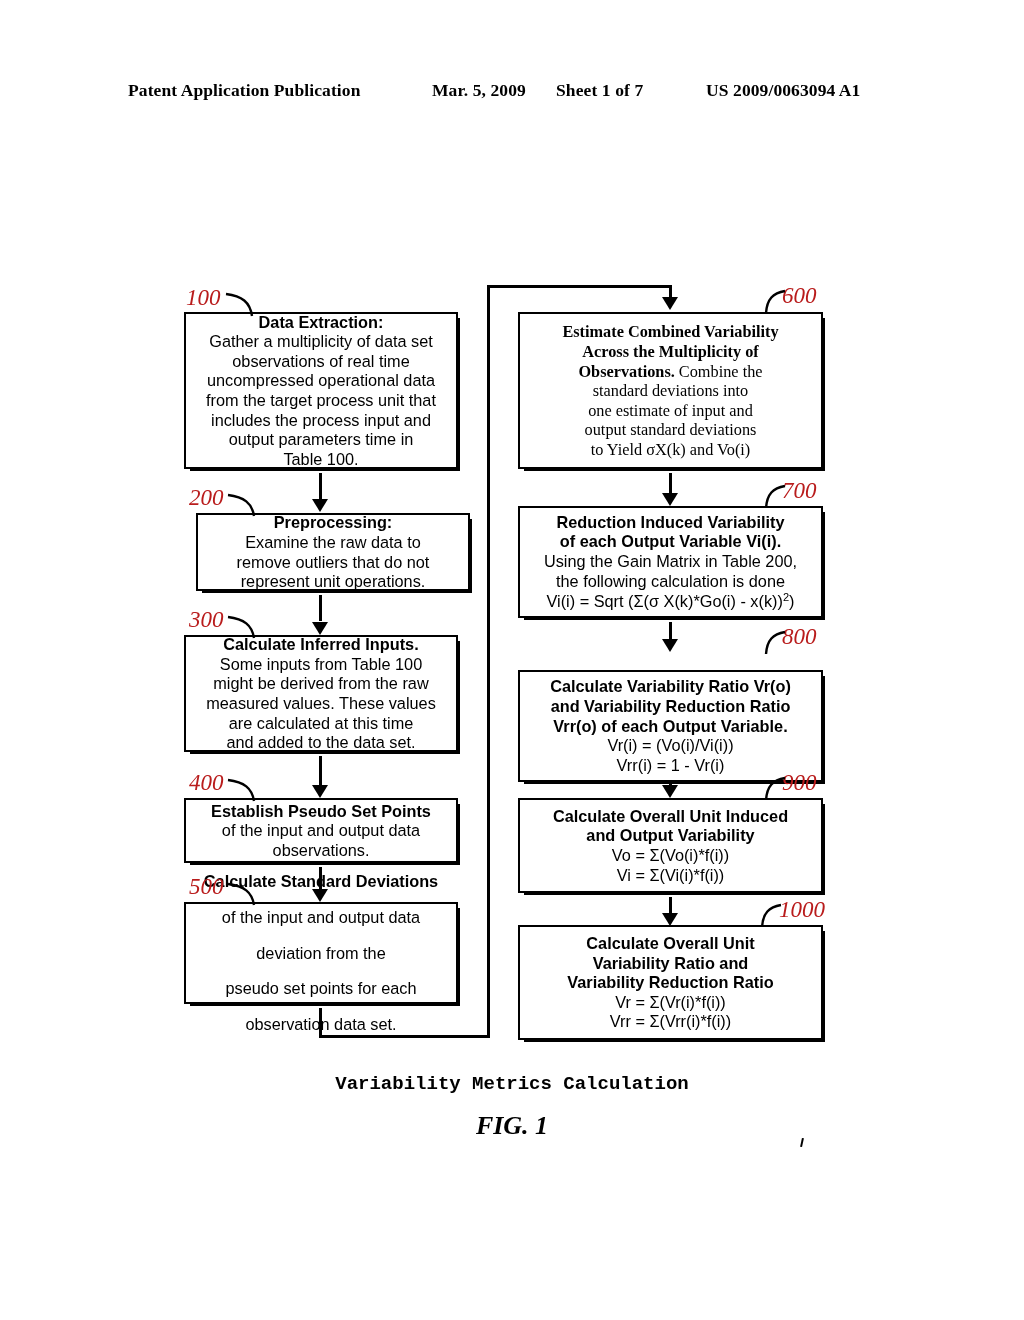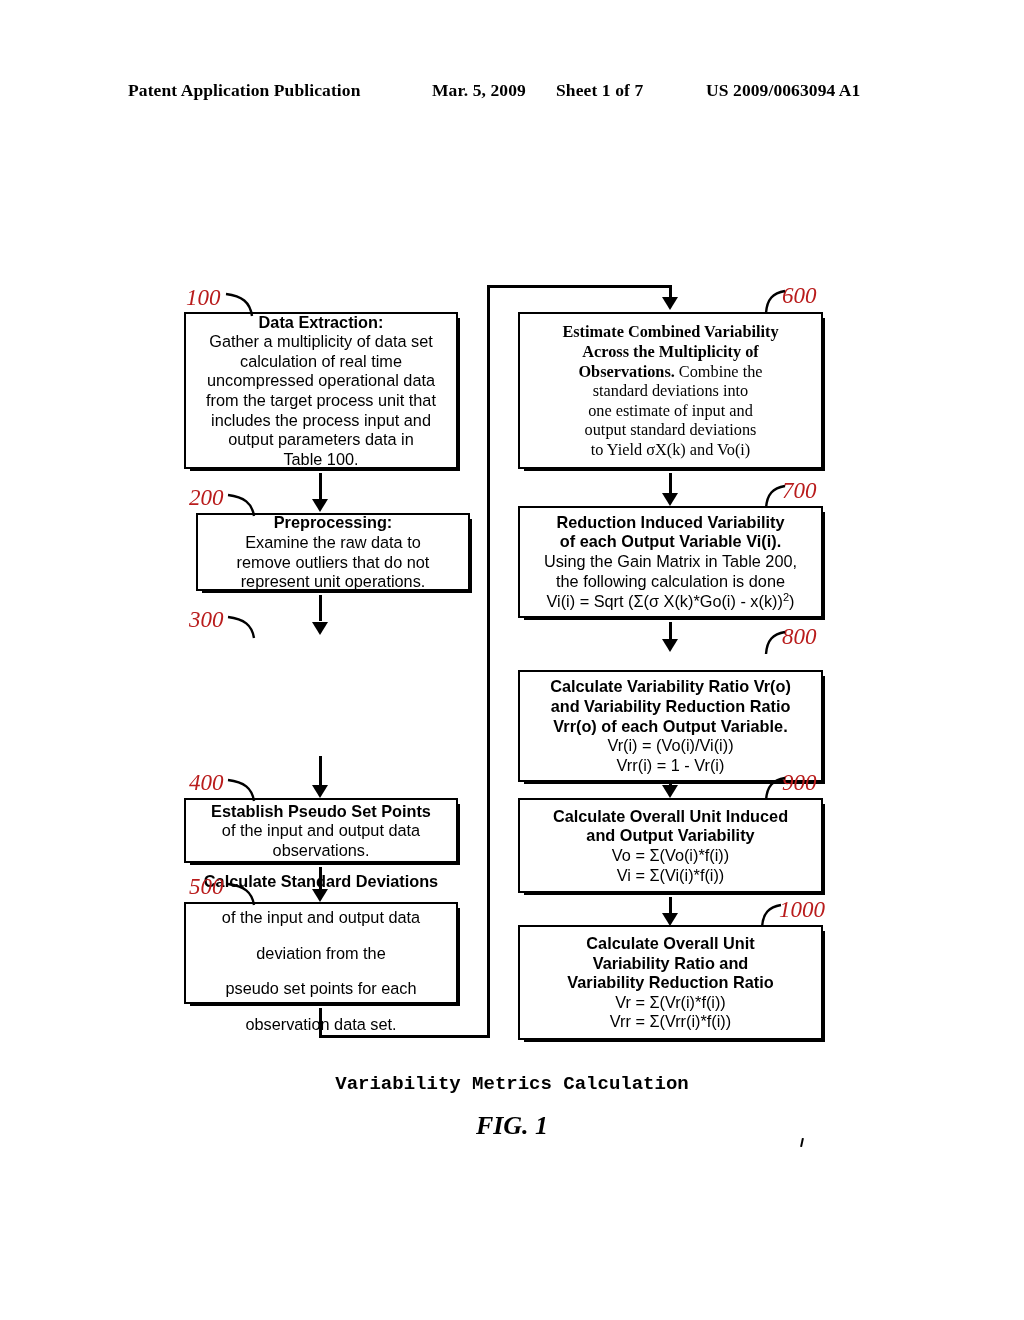--- a/index.html
+++ b/index.html
@@ -141,43 +141,51 @@
   <span class="ph-mid">Mar. 5, 2009</span>
   <span class="ph-sheet">Sheet 1 of 7</span>
   <span class="ph-right">US 2009/0063094 A1</span>
 </div>
 
 <div id="diagram">
 
   <div class="fbox" style="left:184px; top:312px; width:274px; height:157px;">
     <span class="ln bold">Data Extraction:</span>
     <span class="ln">Gather a multiplicity of data set</span>
-    <span class="ln">calculation of real time</span>
+    <span class="ln">observations of real time</span>
     <span class="ln">uncompressed operational data</span>
     <span class="ln">from the target process unit that</span>
     <span class="ln">includes the process input and</span>
-    <span class="ln">output parameters data in</span>
+    <span class="ln">output parameters time in</span>
     <span class="ln">Table 100.</span>
   </div>
   <div class="refnum" style="left:186px; top:285px;">100</div>
   <svg class="leader" width="60" height="30" style="position:absolute;left:224px;top:288px;z-index:6;">
     <path d="M2,6 C18,8 26,14 28,28" stroke="#000" stroke-width="2.4" fill="none"></path>
   </svg>
 
   <div class="fbox" style="left:196px; top:513px; width:274px; height:78px;">
     <span class="ln bold">Preprocessing:</span>
     <span class="ln">Examine the raw data to</span>
     <span class="ln">remove outliers that do not</span>
     <span class="ln">represent unit operations.</span>
   </div>
   <div class="refnum" style="left:189px; top:485px;">200</div>
   <svg width="60" height="30" style="position:absolute;left:226px;top:489px;z-index:6;">
     <path d="M2,6 C18,8 26,14 28,27" stroke="#000" stroke-width="2.4" fill="none"></path>
   </svg>
 
+  <div class="fbox" style="left:184px; top:635px; width:274px; height:117px;">
+    <span class="ln bold">Calculate Inferred Inputs.</span>
+    <span class="ln">Some inputs from Table 100</span>
+    <span class="ln">might be derived from the raw</span>
+    <span class="ln">measured values. These values</span>
+    <span class="ln">are calculated at this time</span>
+    <span class="ln">and added to the data set.</span>
+  </div>
   <div class="refnum" style="left:189px; top:607px;">300</div>
   <svg width="60" height="30" style="position:absolute;left:226px;top:611px;z-index:6;">
     <path d="M2,6 C18,8 26,14 28,27" stroke="#000" stroke-width="2.4" fill="none"></path>
   </svg>
 
   <div class="fbox" style="left:184px; top:798px; width:274px; height:65px;">
     <span class="ln bold">Establish Pseudo Set Points</span>
     <span class="ln">of the input and output data</span>
     <span class="ln">observations.</span>
   </div>

